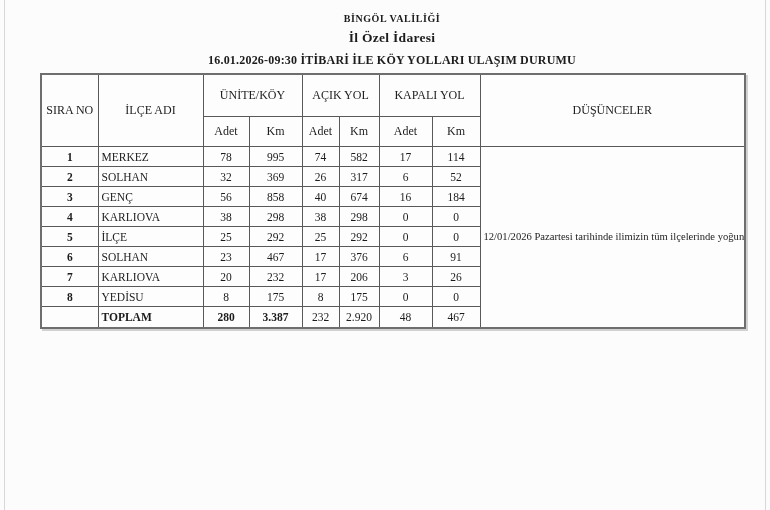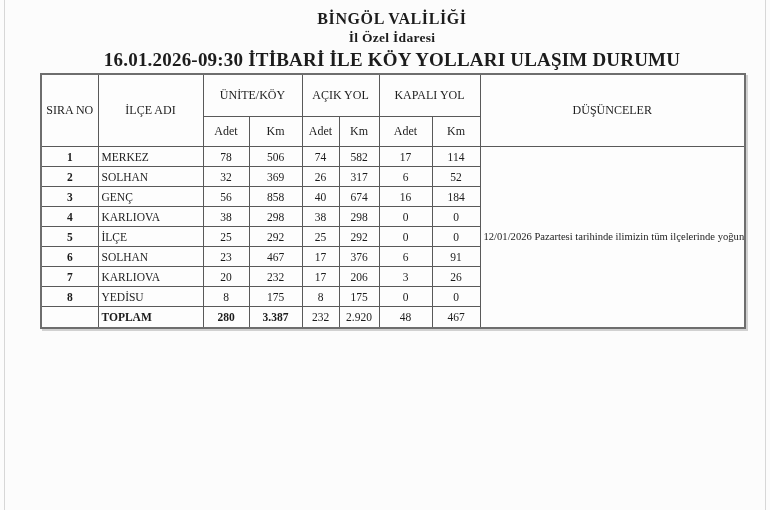--- a/index.html
+++ b/index.html
@@ -26,23 +26,23 @@
   .page-edge.right { left: 765px; }
 
   .doc-header {
     position: absolute;
     left: 40px;
     top: 9px;
     width: 704px;
     text-align: center;
     font-weight: bold;
   }
-  .doc-header .t1 { font-size: 16px; letter-spacing: 0.6px; line-height: 20px; }
+  .doc-header .t1 { font-size: 10px; letter-spacing: 0.6px; line-height: 20px; }
   .doc-header .t2 { font-size: 13.5px; letter-spacing: 0.3px; line-height: 18px; }
-  .doc-header .t3 { font-size: 19px; letter-spacing: 0.2px; line-height: 20px; margin-top: 3px; }
+  .doc-header .t3 { font-size: 12px; letter-spacing: 0.2px; line-height: 20px; margin-top: 3px; }
 
   table.roads {
     position: absolute;
     left: 40px;
     top: 73px;
     width: 704px;
     border-collapse: collapse;
     table-layout: fixed;
     background: #fdfdfd;
     border: 2px solid #6e6e6e;
@@ -115,21 +115,21 @@
       <th>Km</th>
       <th>Adet</th>
       <th>Km</th>
     </tr>
   </thead>
   <tbody>
     <tr>
       <td class="sira">1</td>
       <td class="ilce">MERKEZ</td>
       <td>78</td>
-      <td>506</td>
+      <td>995</td>
       <td>74</td>
       <td>582</td>
       <td>17</td>
       <td>114</td>
       <td class="remarks" rowspan="9">12/01/2026 Pazartesi tarihinde ilimizin tüm ilçelerinde yoğun bir kar yağışı başlamış olup yağışın ilk saatleri itibari ile karla mücadele kapsamındaki tüm köy ve bağlılarının yollarının en kısa sürede ulaşıma açılması için çalışmalar devam etmektedir. Çalışmalarımız 110 Personel ve 53 Araçla sürmektedir.</td>
     </tr>
     <tr>
       <td class="sira">2</td>
       <td class="ilce">SOLHAN</td>
       <td>32</td>

